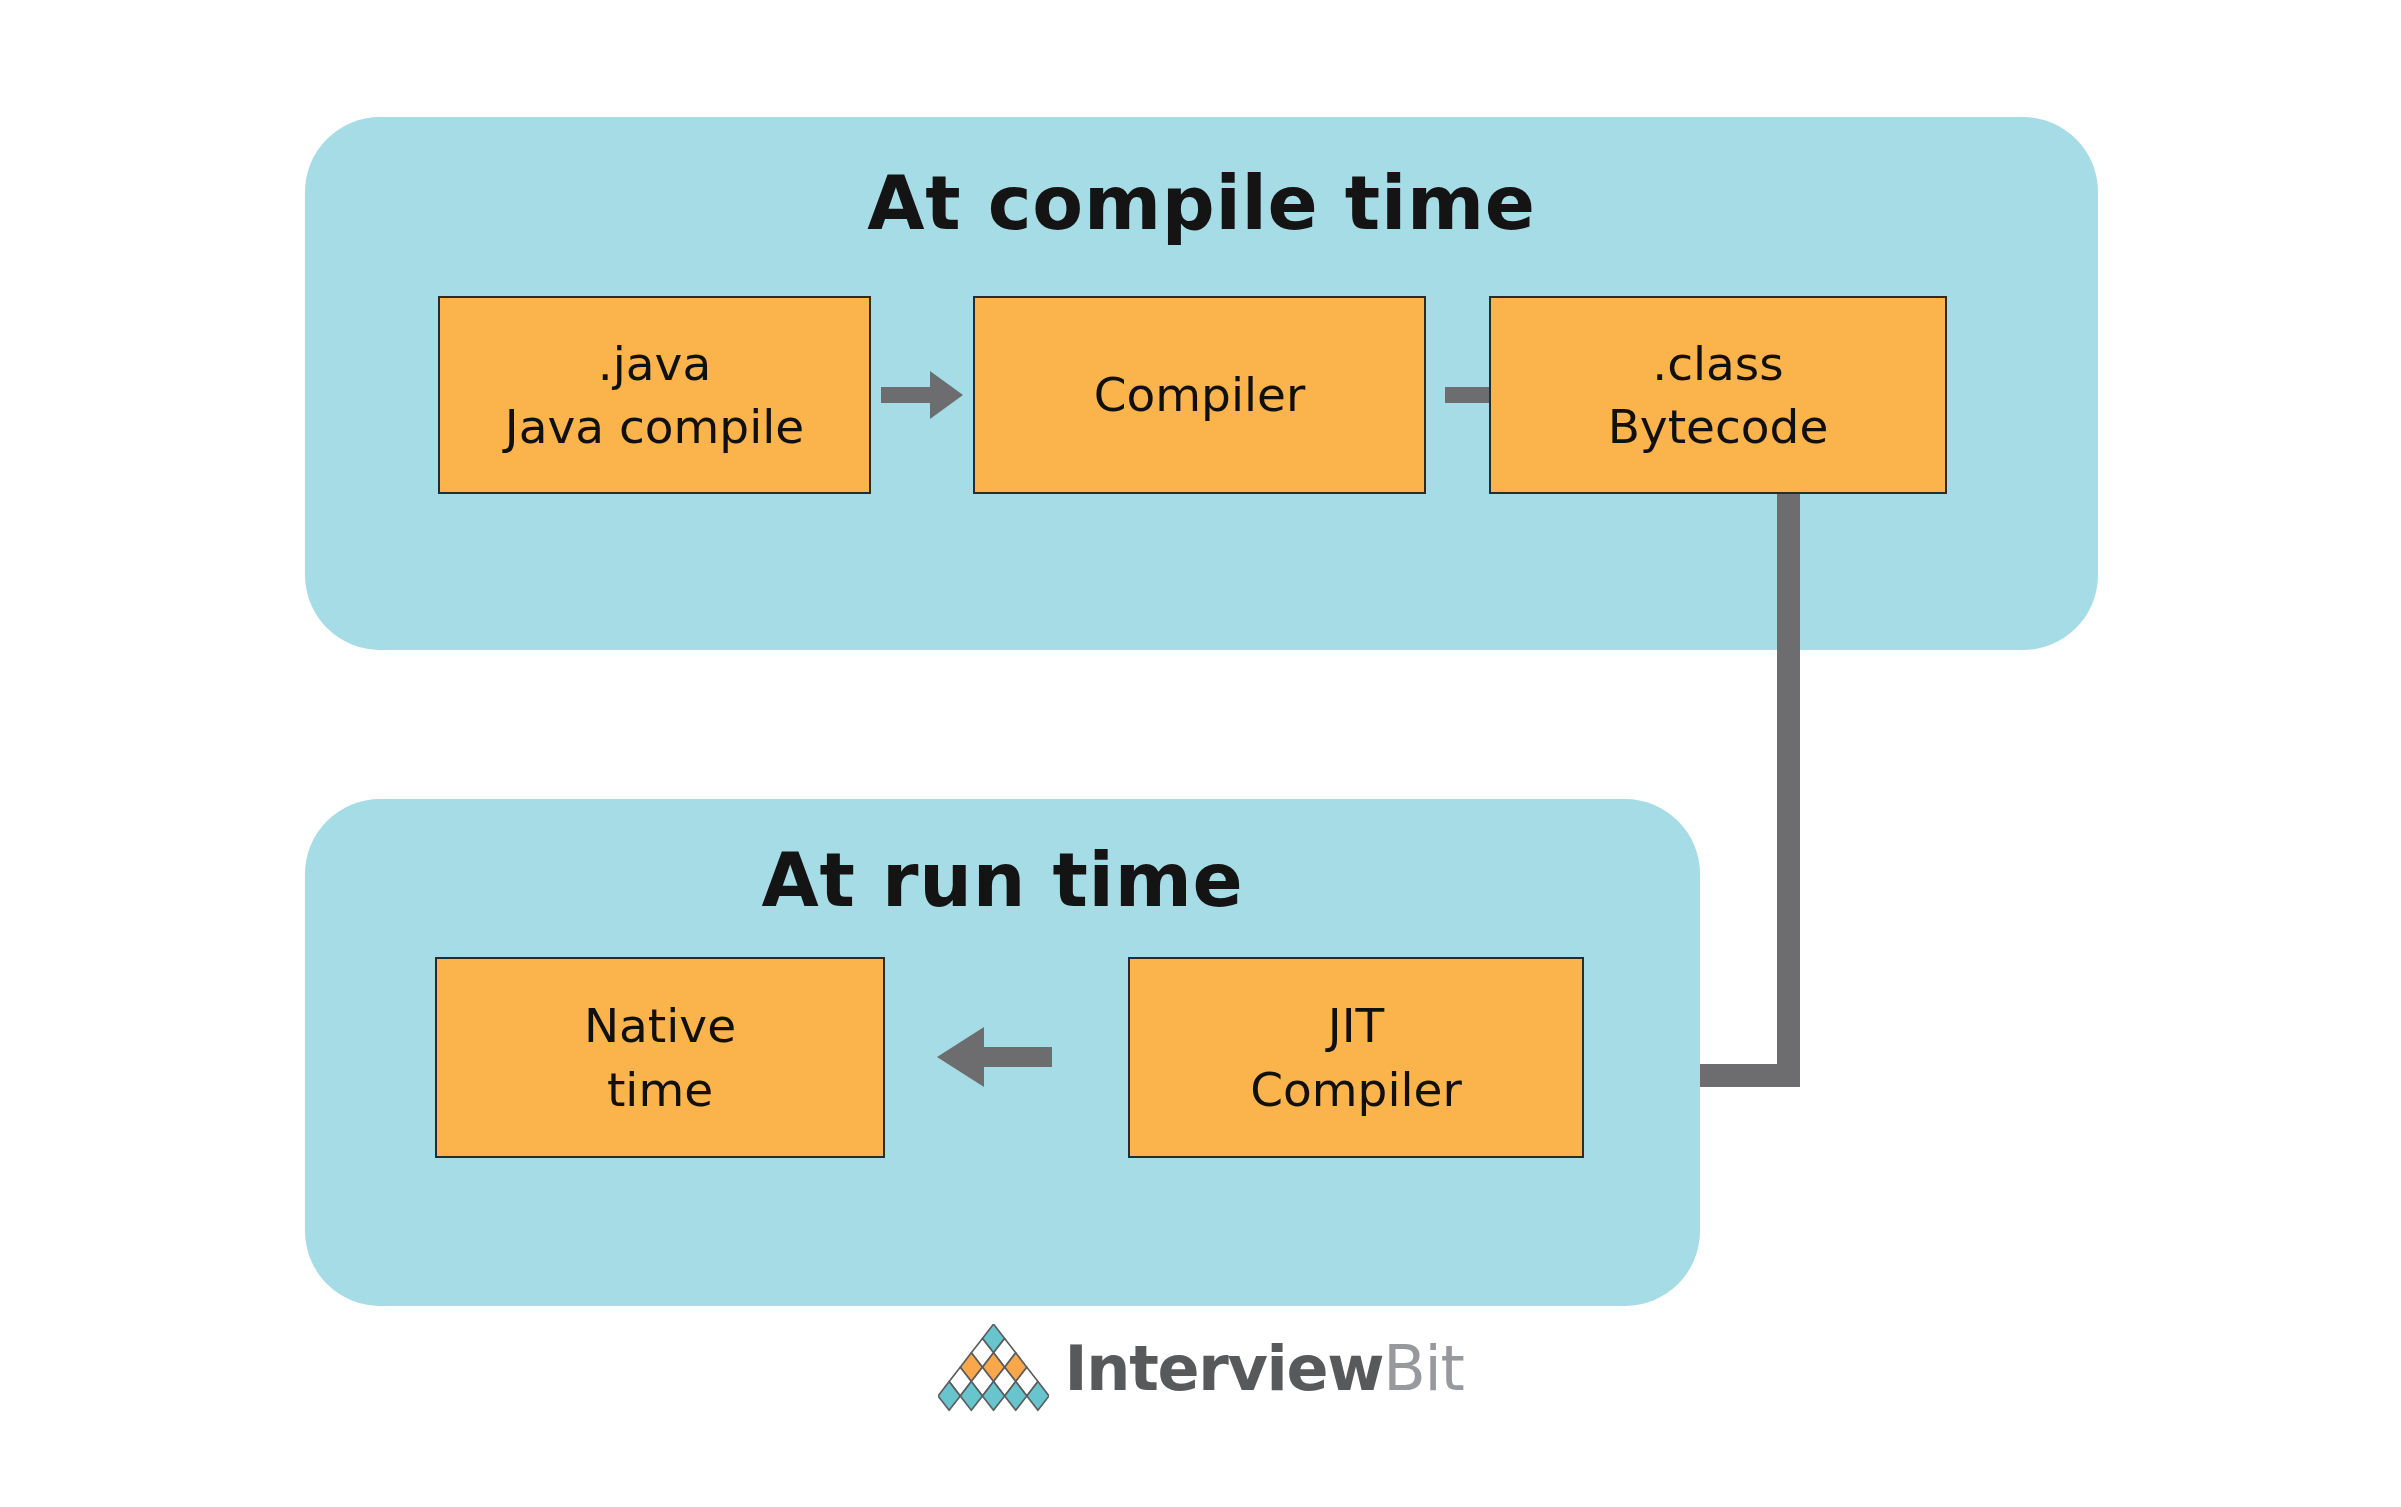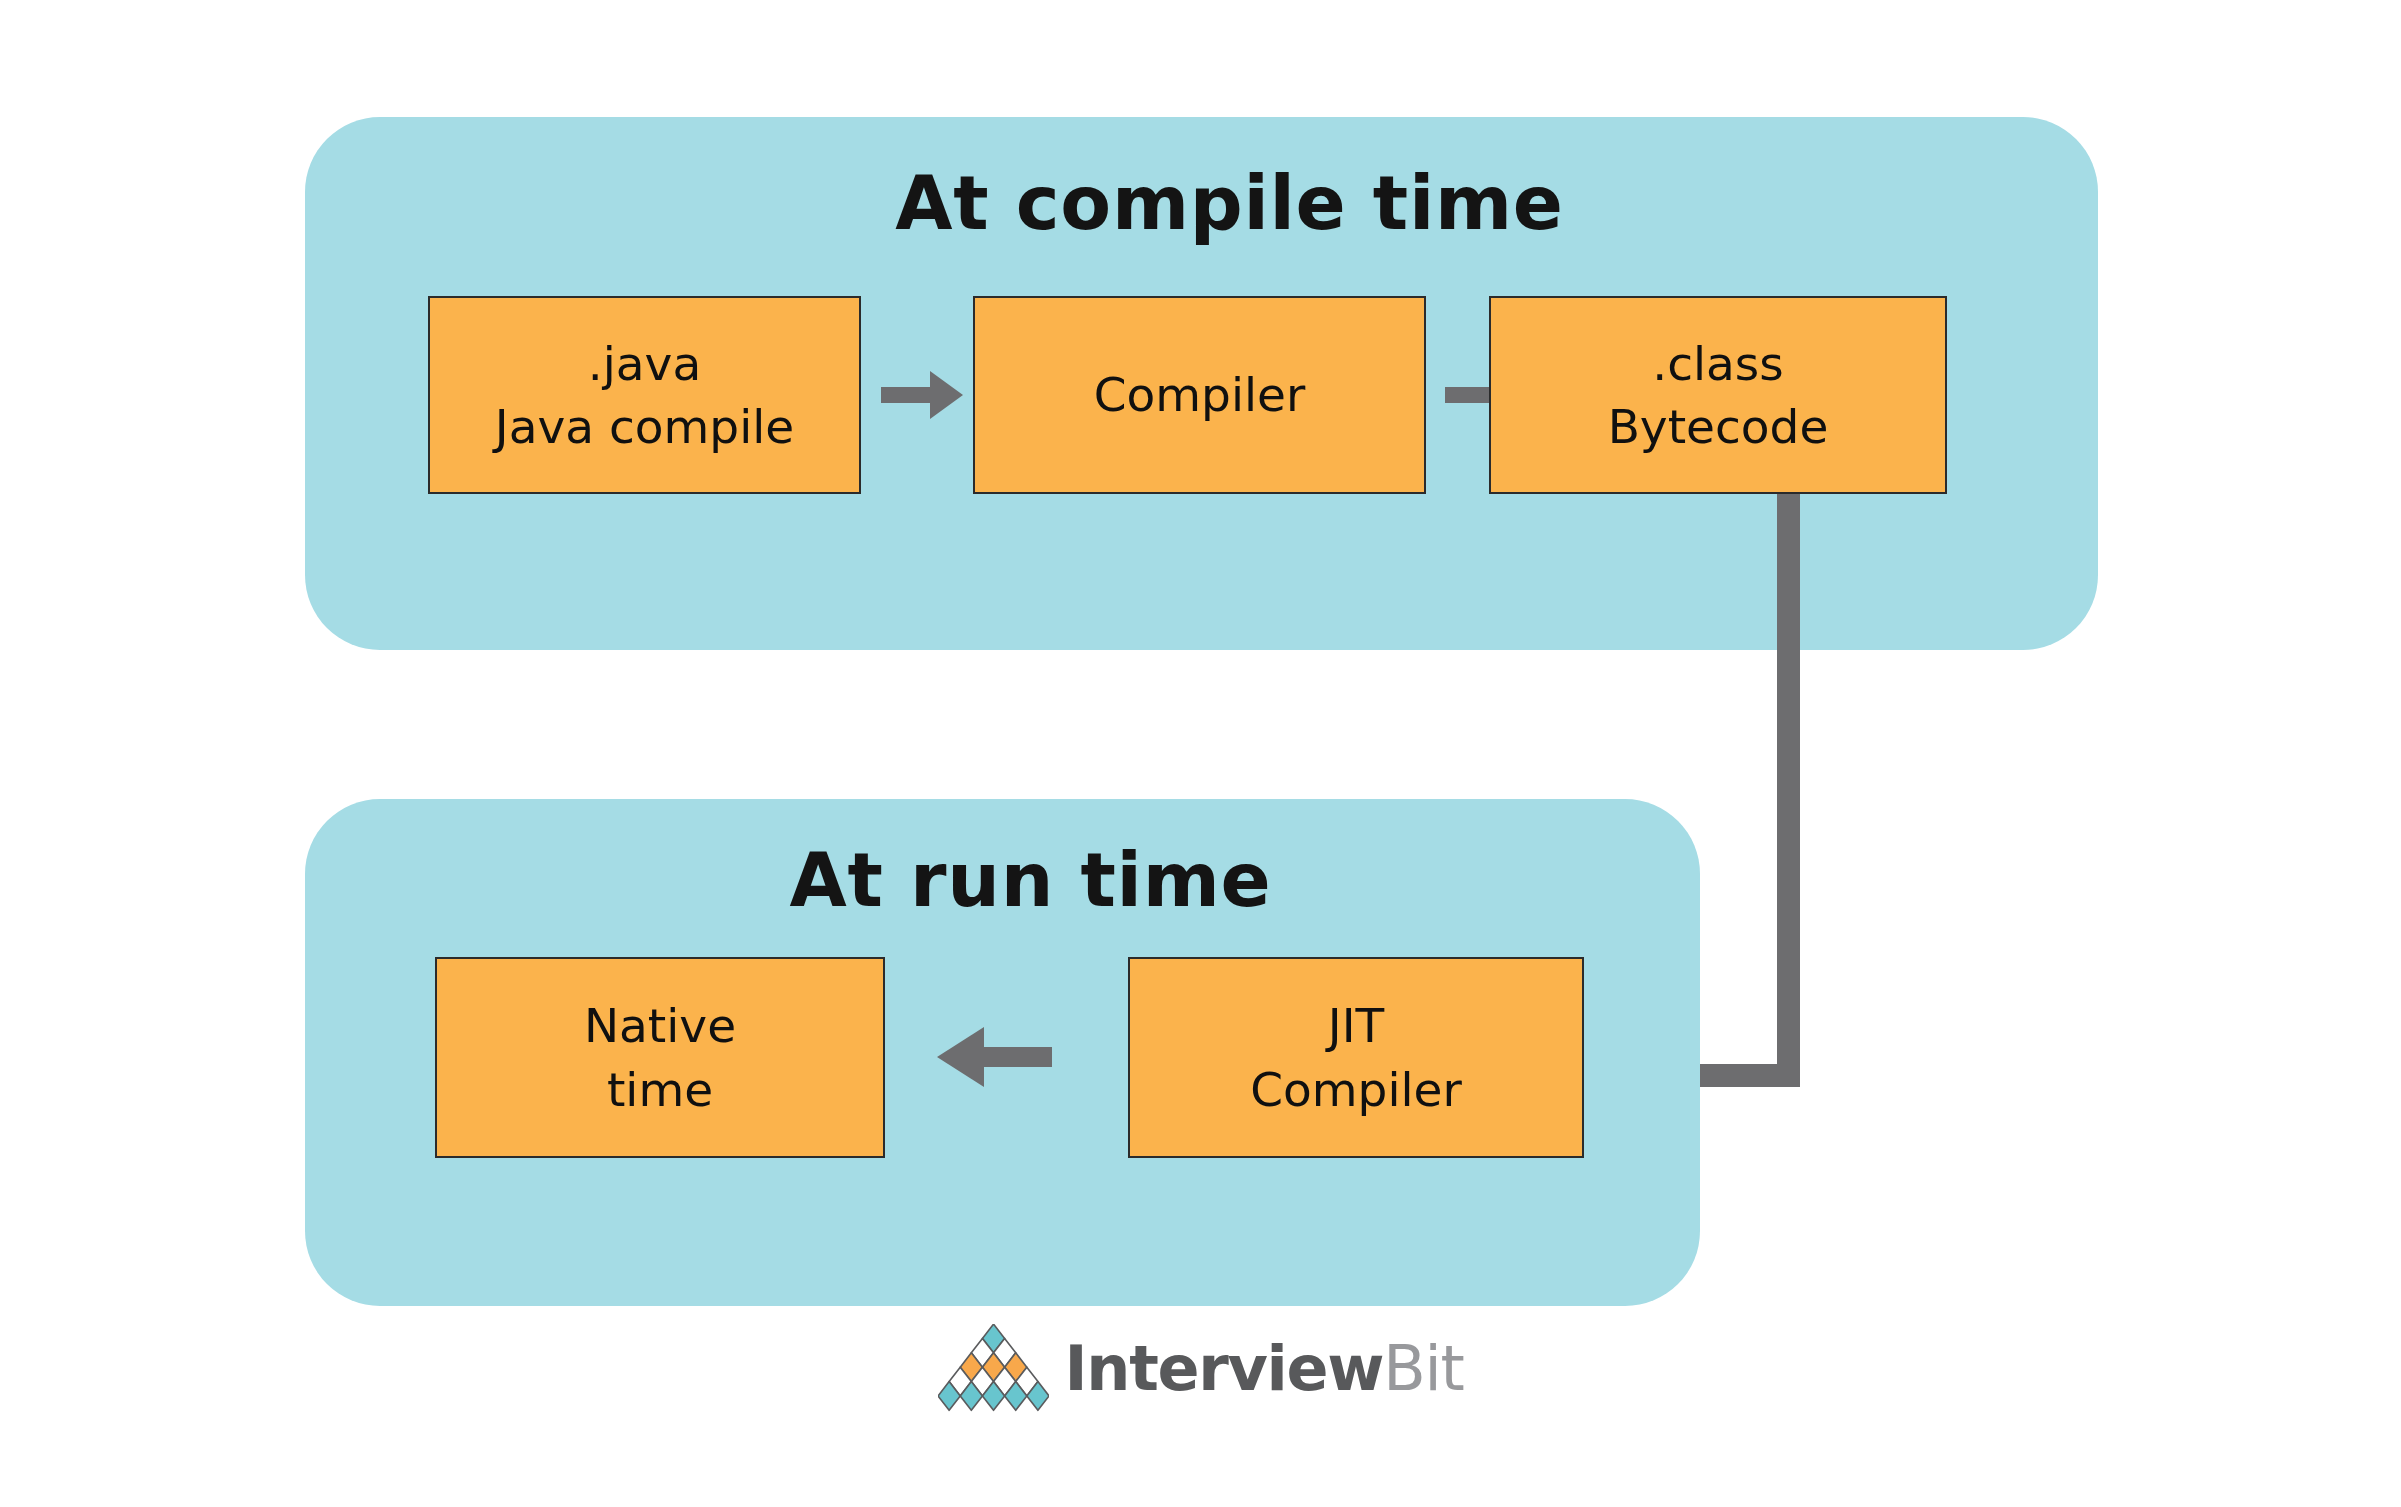--- a/index.html
+++ b/index.html
@@ -10,31 +10,30 @@
   }
   .panel{
     position:absolute;background:#a5dce5;border-radius:75px;
   }
   #panel-compile{left:305px;top:117px;width:1793px;height:533px;}
   #panel-runtime{left:305px;top:799px;width:1395px;height:507px;}
   .panel-title{
     position:absolute;text-align:center;
     font-size:74px;font-weight:700;color:#141414;line-height:1;
     letter-spacing:0.7px;
-    padding-left:28px;
   }
   #title-compile{left:305px;top:166px;width:1793px;}
   #title-runtime{left:305px;top:843px;width:1395px;}
   .obox{
     position:absolute;background:#fbb34c;border:2px solid #2b2b2b;
     display:flex;flex-direction:column;align-items:center;justify-content:center;
     font-size:47px;line-height:1.35;color:#101010;text-align:center;
     box-sizing:border-box;
   }
-  #box-java     {left:428px; top:296px; width:433px;height:198px;}
+  #box-java     {left:438px; top:296px; width:433px;height:198px;}
   #box-compiler {left:973px;top:296px; width:453px;height:198px;}
   #box-class    {left:1489px;top:296px; width:458px;height:198px;}
   #box-native   {left:435px; top:957px;width:450px;height:201px;}
   #box-jit      {left:1128px;top:957px;width:456px;height:201px;}
   .shaft{position:absolute;background:#6d6d6f;}
   .tri{position:absolute;width:0;height:0;}
   
   #arrow-right-1-shaft{left:881px;top:387px;width:50px;height:16px;}
   #arrow-right-1-head {left:930px;top:371px;border-top:24px solid transparent;border-bottom:24px solid transparent;border-left:33px solid #6d6d6f;}
   #arrow-right-2-shaft{left:1445px;top:387px;width:50px;height:16px;}

